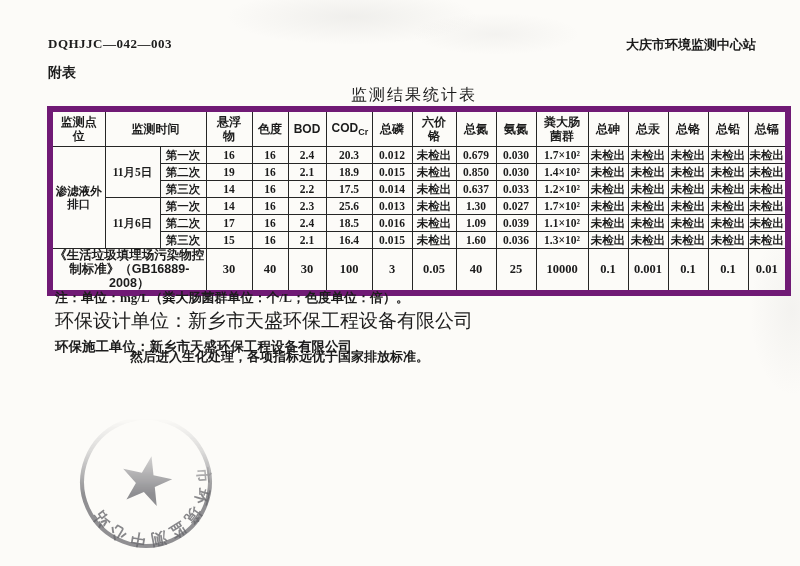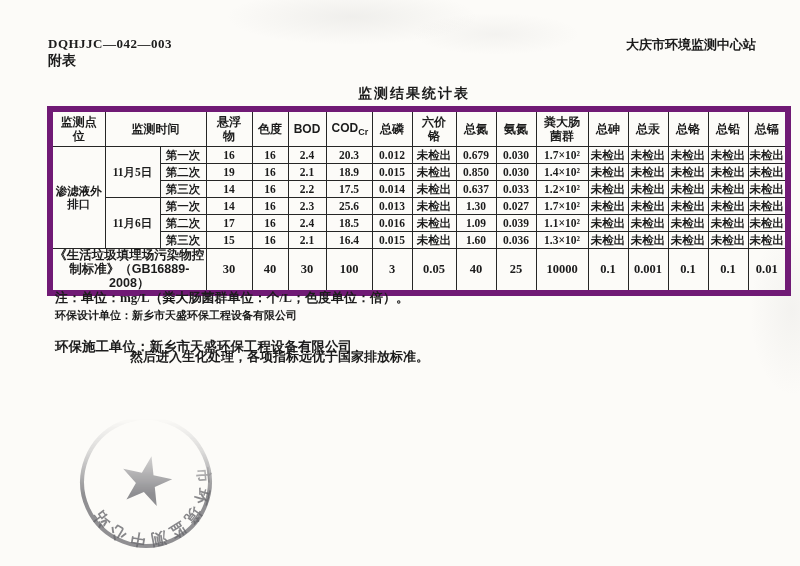--- a/index.html
+++ b/index.html
@@ -12,22 +12,22 @@
   
   body::before{
     content:"";position:absolute;inset:0;pointer-events:none;
     background:
       radial-gradient(ellipse 180px 40px at 44% 3%, rgba(130,130,130,.10), transparent 70%),
       radial-gradient(ellipse 120px 30px at 62% 6%, rgba(130,130,130,.07), transparent 70%),
       radial-gradient(ellipse 60px 120px at 99% 55%, rgba(140,140,140,.08), transparent 70%);
   }
   .doc-no{position:absolute;left:48px;top:36px;font-size:13px;font-weight:700;letter-spacing:.5px;}
   .org{position:absolute;right:44px;top:36px;font-size:13px;font-weight:700;}
-  .appendix{position:absolute;left:48px;top:52px;font-size:14px;font-weight:700;}
-  .tbl-title{position:absolute;left:47px;top:85px;width:734px;text-align:center;font-size:14px;font-weight:700;letter-spacing:2px;}
+  .appendix{position:absolute;left:48px;top:64px;font-size:14px;font-weight:700;}
+  .tbl-title{position:absolute;left:47px;top:85px;width:734px;text-align:center;font-size:16px;font-weight:400;letter-spacing:2px;}
 
   table.results{
     position:absolute;left:47px;top:106px;width:734px;
     border-collapse:collapse;table-layout:fixed;
     border:6px solid #701a75;
   }
   table.results th,table.results td{
     border:1px solid #262626;text-align:center;vertical-align:middle;
     font-weight:700;padding:0;overflow:hidden;
   }
@@ -39,21 +39,21 @@
   table.results td{font-size:11.5px;height:16px;line-height:1.1;}
   td.site-cell{font-size:12px;padding:0 9px;line-height:1.5;}
   td.date-cell{font-size:12px;}
   td.run-cell{font-size:12px;}
   tr.std-row td{height:40px;font-size:12.5px;}
   td.std-label{font-size:12px;line-height:1.35;padding:0 3px;
     font-family:"Liberation Sans","DejaVu Sans",sans-serif;}
   sub.cod-sub{font-size:9px;vertical-align:-3px;}
 
   .note-units{position:absolute;left:55px;top:281px;font-size:13px;font-weight:700;margin-top:8px;}
-  .unit-design{position:absolute;left:55px;top:308px;font-size:11px;font-weight:700;}
+  .unit-design{position:absolute;left:55px;top:308px;font-size:19px;font-weight:400;}
   .unit-constr{position:absolute;left:55px;top:328px;font-size:13.5px;font-weight:700;margin-top:10px;}
   .leachate{position:absolute;left:75px;top:347px;font-size:13px;font-weight:700;line-height:19.5px;}
   .leachate .cont{padding-left:55px;}
 
   .stamp-wrap{
     position:absolute;left:70px;top:406px;width:152px;height:152px;
     opacity:.82;
     -webkit-mask-image:linear-gradient(to top, black 42%, rgba(0,0,0,.3) 70%, transparent 92%);
     mask-image:linear-gradient(to top, black 42%, rgba(0,0,0,.3) 70%, transparent 92%);
   }

